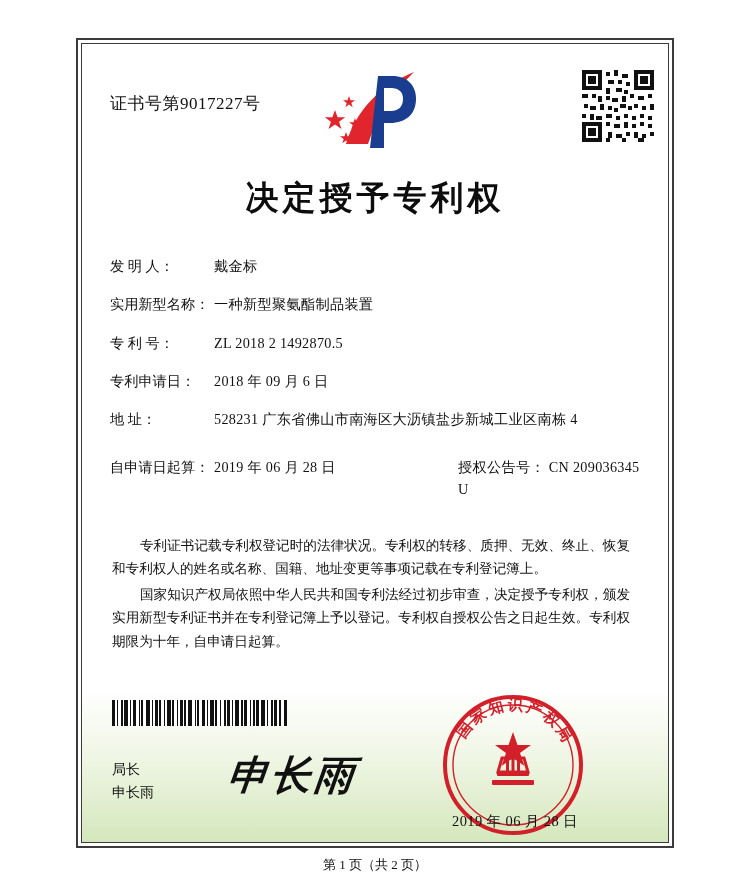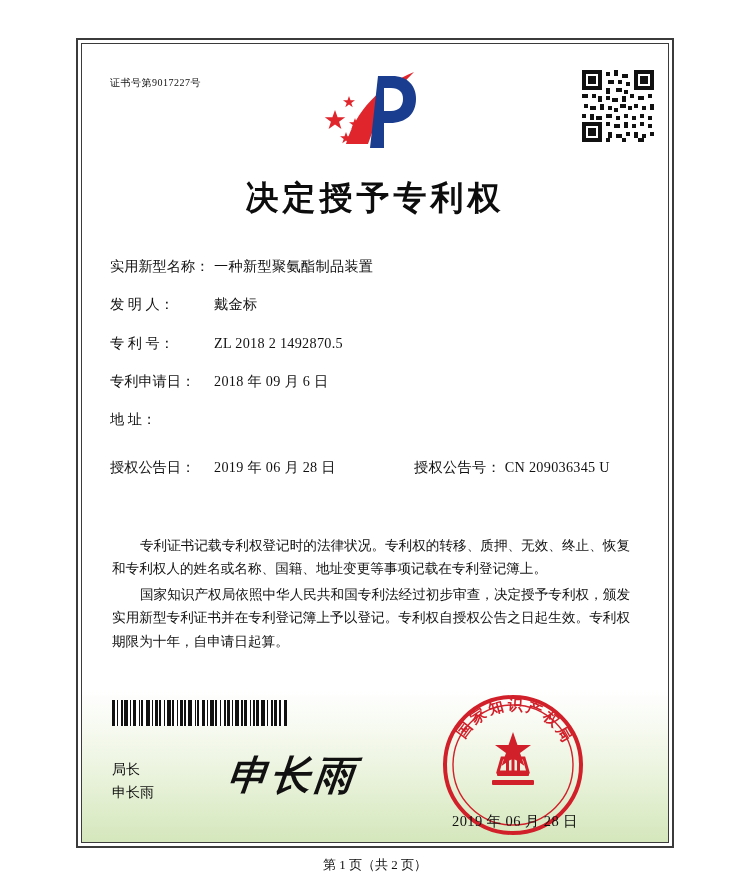--- a/index.html
+++ b/index.html
@@ -43,22 +43,22 @@
     position: absolute;
     left: 82px; top: 690px;
     width: 586px; height: 152px;
     background: linear-gradient(to bottom, rgba(255,255,255,0) 0%, rgba(226,238,206,0.55) 45%, rgba(205,227,176,0.85) 100%);
     pointer-events: none;
   }
 
   
   .cert-no {
     position: absolute;
-    left: 110px; top: 76px;
-    font-size: 10px;
+    left: 110px; top: 92px;
+    font-size: 17px;
     letter-spacing: 0.5px;
     color: #111;
   }
 
   .logo {
     position: absolute;
     left: 322px; top: 66px;
     width: 110px; height: 92px;
   }
 
@@ -105,21 +105,21 @@
     letter-spacing: 0.3px;
   }
   .row.addr { margin-bottom: 14px; align-items: flex-end; }
   .addr-line2 {
     margin-left: 104px;
     letter-spacing: 0.3px;
   }
   .row.two-col { margin-bottom: 0; }
   .two-col .val { display: flex; }
   .two-col .c1 { width: 200px; flex: 0 0 200px; }
-  .two-col .c2 { flex: 1; }
+  .two-col .c2 { flex: 1; margin-left: 44px; }
 
   
   .paras {
     position: absolute;
     left: 112px; top: 534px;
     width: 518px;
     font-size: 13.6px;
     line-height: 1.72;
     text-align: justify;
     color: #111;
@@ -277,41 +277,42 @@
           <rect x="20" y="34" width="2" height="2"></rect>
           <rect x="28" y="34" width="3" height="2"></rect>
       </g>
     </svg>
   </div>
 
   <div class="main-title">决定授予专利权</div>
 
   <div class="fields">
     <div class="row">
+      <div class="lbl">发 明 人：</div>
+      <div class="val">戴金标</div>
+    </div>
+    <div class="row">
       <div class="lbl">实用新型名称：</div>
       <div class="val">一种新型聚氨酯制品装置</div>
-    </div>
-    <div class="row">
-      <div class="lbl">发 明 人：</div>
-      <div class="val">戴金标</div>
     </div>
     <div class="row">
       <div class="lbl">专 利 号：</div>
       <div class="val mono">ZL 2018 2 1492870.5</div>
     </div>
     <div class="row">
       <div class="lbl">专利申请日：</div>
       <div class="val">2018 年 09 月 6 日</div>
     </div>
     <div class="row addr">
       <div class="lbl">地 址：</div>
+      <div class="val">528231 广东省佛山市南海区大沥镇盐步新城工业区南栋 4</div>
     </div>
     <div style="height:13px"></div>
     <div class="row two-col">
-      <div class="lbl">授权公告日：</div>
+      <div class="lbl">自申请日起算：</div>
       <div class="val">
         <div class="c1">2019 年 06 月 28 日</div>
         <div class="c2">
           <span>授权公告号：</span>
           <span>CN 209036345 U</span>
         </div>
       </div>
     </div>
   </div>
 

